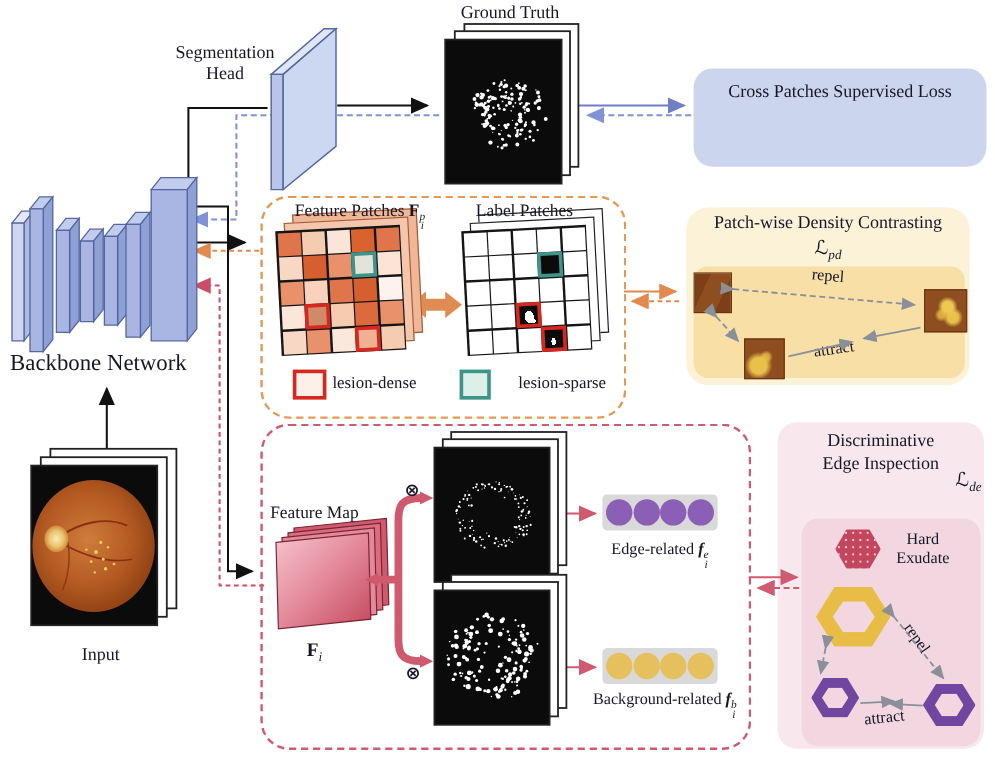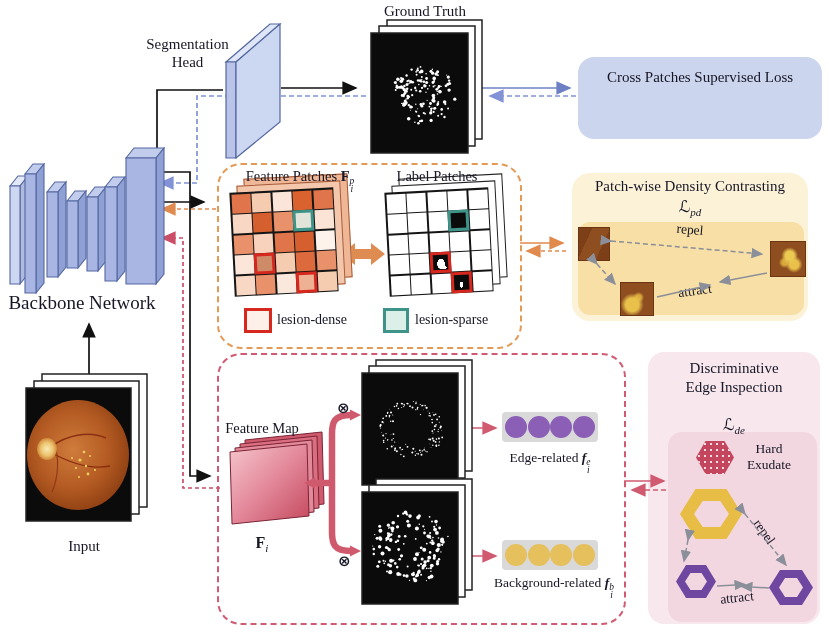--- a/index.html
+++ b/index.html
@@ -695,21 +695,21 @@
       <div class="cell" style="background: rgb(255, 255, 255);"></div>
       <div class="cell" style="background: rgb(255, 255, 255);"></div>
       <div class="cell" style="background: rgb(255, 255, 255);"></div>
       <div class="cell red" style="background: radial-gradient(3px 5px at 48% 62%, rgb(255, 255, 255) 60%, rgba(255, 255, 255, 0) 63%), rgb(11, 11, 11);"></div>
       <div class="cell" style="background: rgb(255, 255, 255);"></div>
     </div>
 
   <div class="legend-sq" style="left:244px;top:308px;width:28px;height:25px;border:3px solid #d6281e;background:#fdf0e8;"></div>
   <div class="lbl" style="left:277px;top:312px;width:80px;font-size:14px;text-align:left;">lesion-dense</div>
   <div class="legend-sq" style="left:383px;top:308px;width:26px;height:25px;border:3px solid #3f9489;background:#ddefe9;"></div>
-  <div class="lbl" style="left:415px;top:312px;width:90px;font-size:14px;text-align:left;">lesion-sparse</div>
+  <div class="lbl" style="left:415px;top:312px;width:90px;font-size:14px;text-align:right;">lesion-sparse</div>
 
   <div id="edge-tray" class="tray" style="left:502px;top:412px;">
       <span class="dot" style="background: rgb(138, 95, 181);"></span>
       <span class="dot" style="background: rgb(138, 95, 181);"></span>
       <span class="dot" style="background: rgb(138, 95, 181);"></span>
       <span class="dot" style="background: rgb(138, 95, 181);"></span>
     </div>
   <div id="bg-tray" class="tray" style="left:502px;top:540px;">
       <span class="dot" style="background: rgb(229, 192, 92);"></span>
       <span class="dot" style="background: rgb(229, 192, 92);"></span>
@@ -772,21 +772,21 @@
   <div class="lbl" style="left:478px;top:575px;width:152px;font-size:13.5px;">
     <span>Background-related</span>
     <i class="bf">f</i><span class="stk">
         <sup>b</sup>
         <sub>i</sub>
       </span>
   </div>
 
   <div class="lbl" style="left:650px;top:360px;width:168px;font-size:15px;">Discriminative</div>
   <div class="lbl" style="left:650px;top:379px;width:168px;font-size:15px;">Edge Inspection</div>
-  <div class="lbl" style="left:650px;top:416px;width:168px;font-size:16px;">
+  <div class="lbl" style="left:650px;top:391px;width:168px;font-size:16px;text-align:right;">
     <span class="scrL">ℒ</span><sub class="losssub">de</sub>
   </div>
   <div class="lbl" style="left:737px;top:441px;width:64px;font-size:13.5px;">
     <div>Hard</div>
       <div>Exudate</div>
   </div>
   <div class="lbl rot" style="left:737px;top:524px;width:54px;font-size:13.5px;transform:rotate(55deg);">repel</div>
   <div class="lbl rot" style="left:707px;top:590px;width:60px;font-size:13.5px;transform:rotate(-6deg);">attract</div>
 
   <svg id="overlay" width="829" height="632" viewBox="0 0 829 632">

